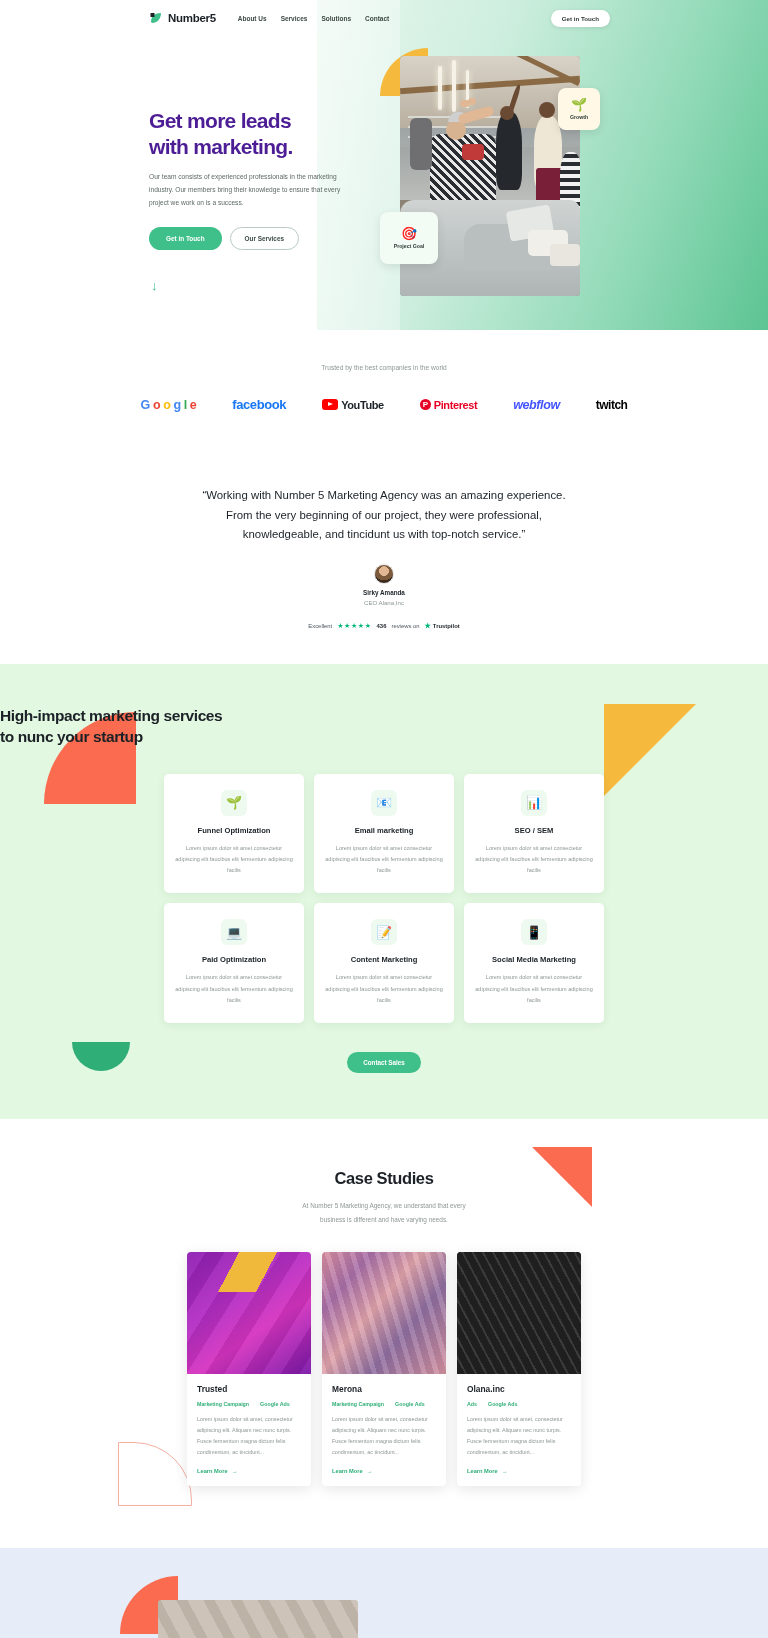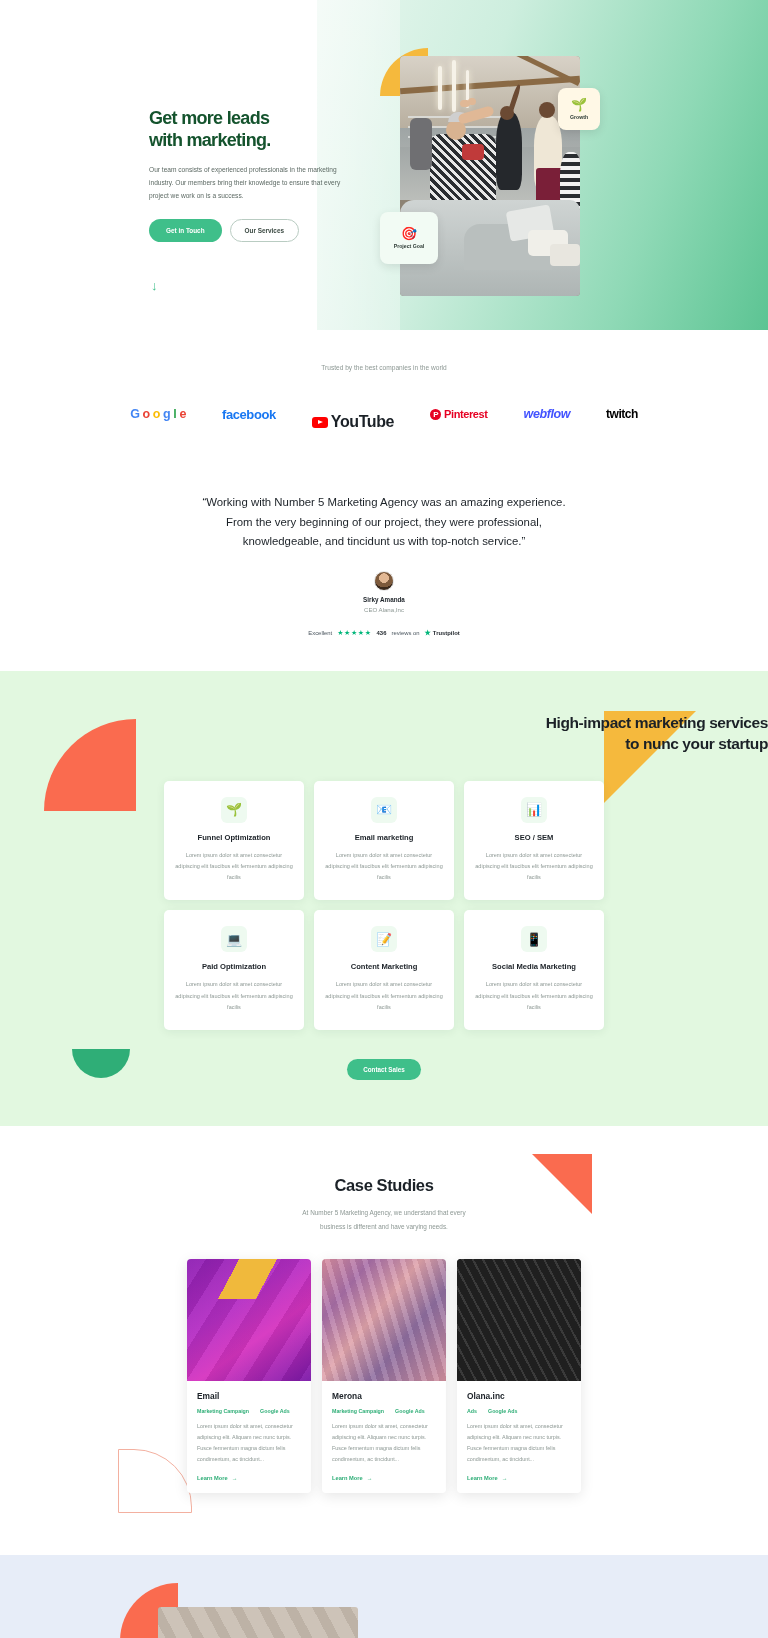--- a/index.html
+++ b/index.html
@@ -37,22 +37,22 @@
   }
   .nav-cta {
     margin-left: auto; margin-right: 158px;
     background: #fff; color: #2f3c36; border: none; border-radius: 20px;
     font-size: 6.2px; font-weight: 700; padding: 5px 11px; cursor: pointer;
     box-shadow: 0 1px 4px rgba(0,0,0,0.10);
   }
 
   .hero-left { position: absolute; left: 149px; top: 108px; width: 215px; z-index: 12; }
   .hero-title {
-    font-size: 18px; line-height: 1.22; font-weight: 700;
-    letter-spacing: -0.7px; color: #14532d;
+    font-size: 21px; line-height: 1.22; font-weight: 700;
+    letter-spacing: -0.7px; color: #4c1d95;
   }
   .hero-sub {
     margin-top: 12px; font-size: 6.6px; line-height: 1.95; color: #5d6a64; width: 196px;
   }
   .hero-btns { margin-top: 17px; display: flex; gap: 8px; }
   .btn-primary {
     background: #3fbf8a; color: #fff; border: none; border-radius: 20px;
     font-size: 6.4px; font-weight: 700; padding: 7px 17px; cursor: pointer;
   }
   .btn-ghost {
@@ -96,33 +96,33 @@
   .logos-sec { width: 768px; background: #fff; padding-top: 34px; padding-bottom: 10px; }
   .logos-title { text-align: center; font-size: 6.6px; color: #8d9894; }
   .logos-row {
     margin-top: 26px; display: flex; align-items: center; justify-content: center; gap: 36px;
   }
   .logo { font-size: 12.5px; font-weight: 700; letter-spacing: -0.4px; display:flex; align-items:center; gap:3px; }
   .l-google span:nth-child(1){color:#4285F4}.l-google span:nth-child(2){color:#EA4335}
   .l-google span:nth-child(3){color:#FBBC05}.l-google span:nth-child(4){color:#4285F4}
   .l-google span:nth-child(5){color:#34A853}.l-google span:nth-child(6){color:#EA4335}
   .l-fb { color: #1877F2; font-size: 13px; }
-  .l-yt { color: #1b2127; font-size: 16px; margin-top: 16px; }
+  .l-yt { color: #1b2127; font-size: 11px; }
   .yt-play { width: 16px; height: 11px; background: #FF0000; border-radius: 3px; position: relative; }
   .yt-play::after { content:''; position:absolute; left:6px; top:3px; border-left:5px solid #fff; border-top:2.5px solid transparent; border-bottom:2.5px solid transparent; }
   .l-pin { color: #E60023; font-size: 11px; }
   .pin-dot { width: 11px; height: 11px; border-radius: 50%; background: #E60023; color:#fff; font-size:8px; display:flex;align-items:center;justify-content:center; font-weight:700;}
   .l-wf { color: #4353FF; font-size: 12.5px; font-style: italic; }
   .l-tw { color: #000000; font-size: 12px; font-weight: 800; letter-spacing: -0.5px; }
 
   
   .testi { width: 768px; background: #fff; padding: 52px 0 34px; text-align: center; }
   .testi-quote {
     font-size: 11.4px; line-height: 1.72; font-weight: 500; color: #1b2127;
-    max-width: 430px; margin: 0 auto;
+    max-width: 430px; margin: 12px auto;
   }
   .testi-avatar {
     width: 20px; height: 20px; border-radius: 50%; margin: 19px auto 0;
     background: radial-gradient(circle at 50% 34%, #e2b894 0 32%, #7d5a3c 33% 62%, #3b2a1d 63% 100%);
     border: 1px solid #e6e6e6;
   }
   .testi-name { font-size: 6.3px; font-weight: 700; margin-top: 5px; color: #1b2127; }
   .testi-role { font-size: 6.1px; color: #8d9894; margin-top: 3px; }
   .trust-row {
     margin-top: 16px; display: flex; align-items: center; justify-content: center; gap: 5px;
@@ -143,21 +143,21 @@
     background: #fa6b4f; border-top-left-radius: 92px;
   }
   .svc-tri-yellow {
     position: absolute; right: 72px; top: 40px;
     width: 0; height: 0; border-left: 92px solid #f5b93d; border-bottom: 92px solid transparent;
   }
   .svc-halfcircle-green {
     position: absolute; left: 72px; bottom: 48px; width: 58px; height: 29px;
     background: #2fae77; border-bottom-left-radius: 58px; border-bottom-right-radius: 58px;
   }
-  .svc-head { text-align: right; position: relative; z-index: 4; padding-left: 33px; }
+  .svc-head { text-align: left; position: relative; z-index: 4; }
   .svc-head h2 { font-size: 15.5px; font-weight: 700; line-height: 1.35; letter-spacing: -0.4px; color:#1b2127;}
   .svc-grid {
     position: relative; z-index: 4;
     margin: 26px auto 0; width: 440px;
     display: grid; grid-template-columns: repeat(3, 140px); gap: 10px; justify-content: center;
   }
   .svc-card {
     background: #fff; border-radius: 5px; padding: 16px 11px 17px;
     text-align: center; box-shadow: 0 2px 10px rgba(20,60,40,0.07);
   }
@@ -224,20 +224,38 @@
 </style>
 </head>
 <body>
 
 <div class="page">
 
   <div class="hero-wrap">
     <div class="hero-bg"></div>
     <div class="hero-bg-fade"></div>
 
+    <div class="nav">
+      <div class="brand">
+        <span class="brand-mark">
+          <svg width="15" height="15" viewBox="0 0 15 15">
+            <path d="M2 11 C2 5 6 2 12 2 C12 8 8 12 3 12 Z" fill="#3fbf8a"></path>
+            <rect x="1.5" y="2" width="4" height="4" fill="#1b2127"></rect>
+          </svg>
+        </span>
+        <span class="brand-name">Number5</span>
+      </div>
+      <div class="nav-links">
+        <a href="#">About Us</a>
+        <a href="#">Services</a>
+        <a href="#">Solutions</a>
+        <a href="#">Contact</a>
+      </div>
+      <button class="nav-cta">Get in Touch</button>
+    </div>
 
     <div class="hero-left">
       <h1 class="hero-title">
         <span>Get more leads</span><br>
         <span>with marketing.</span>
       </h1>
       <p class="hero-sub">Our team consists of experienced professionals in the marketing industry. Our members bring their knowledge to ensure that every project we work on is a success.</p>
       <div class="hero-btns">
         <button class="btn-primary">Get in Touch</button>
         <button class="btn-ghost">Our Services</button>
@@ -397,21 +415,21 @@
       <p>
         <span>At Number 5 Marketing Agency, we understand that every</span><br>
         <span>business is different and have varying needs.</span>
       </p>
     </div>
 
     <div class="cs-grid">
       <div class="cs-card">
         <div class="cs-img cs-img-1"></div>
         <div class="cs-body">
-          <div class="cs-title">Email</div>
+          <div class="cs-title">Trusted</div>
           <div class="cs-tags">
             <span class="cs-tag">Marketing Campaign</span>
             <span class="cs-tag">Google Ads</span>
           </div>
           <div class="cs-desc">Lorem ipsum dolor sit amet, consectetur adipiscing elit. Aliquam nec nunc turpis. Fusce fermentum magna dictum felis condimentum, ac tincidunt...</div>
           <div class="cs-more">
             <span>Learn More</span>
             <span>→</span>
           </div>
         </div>

